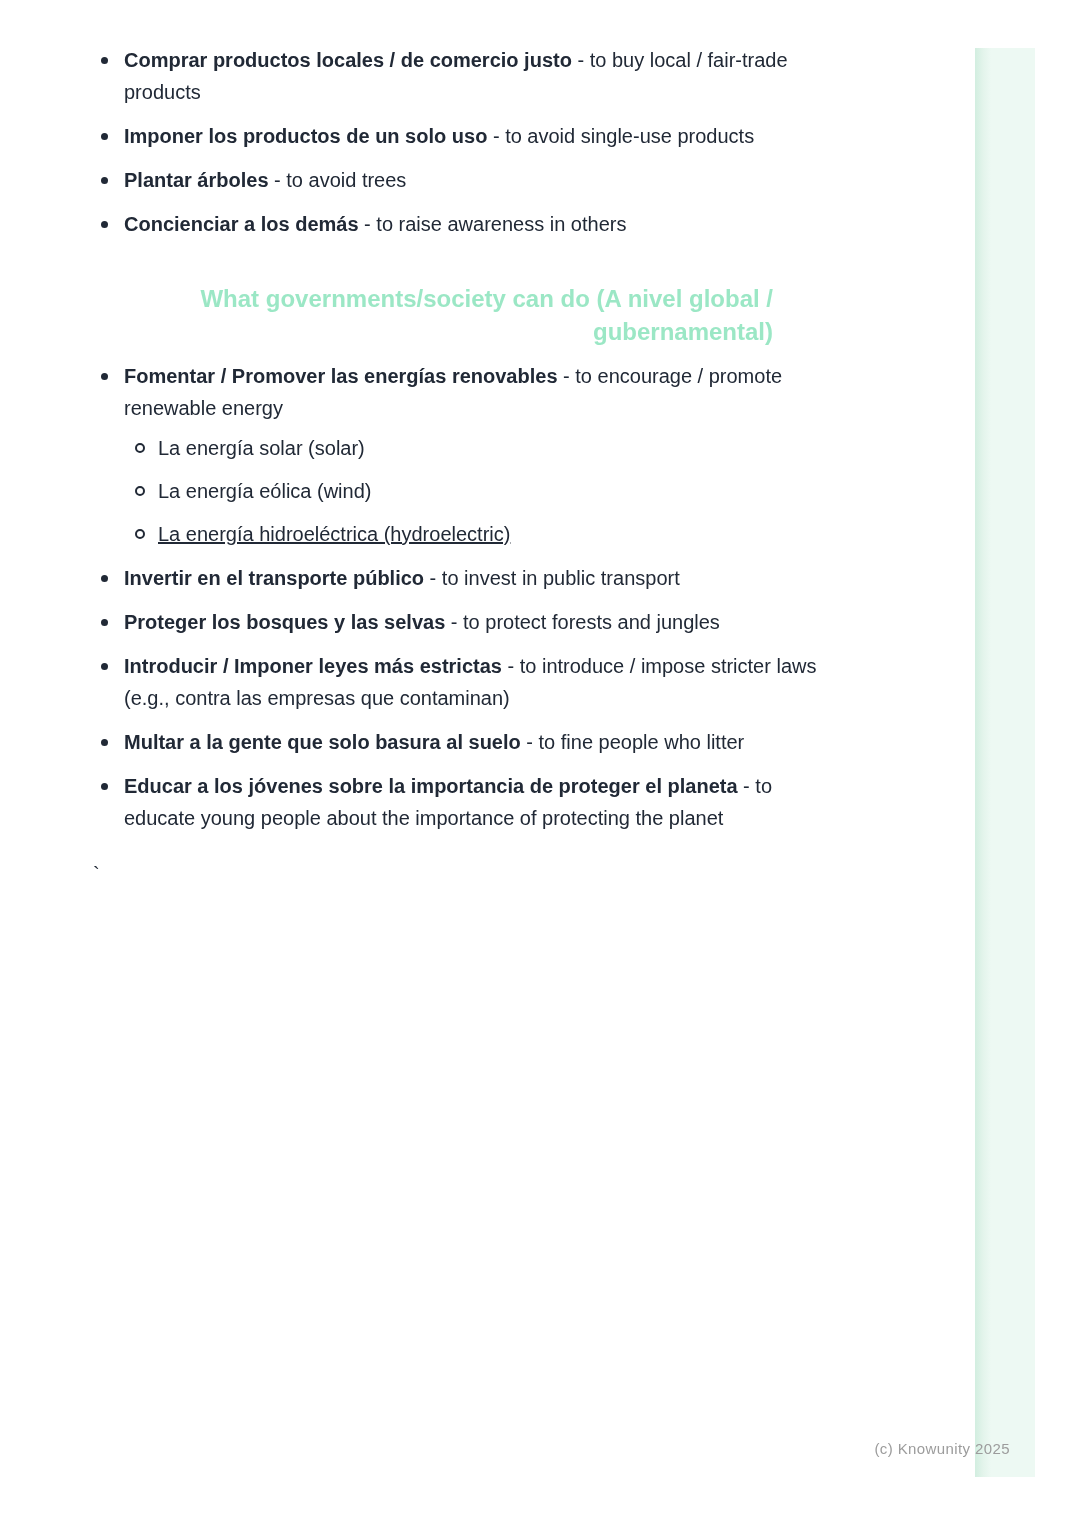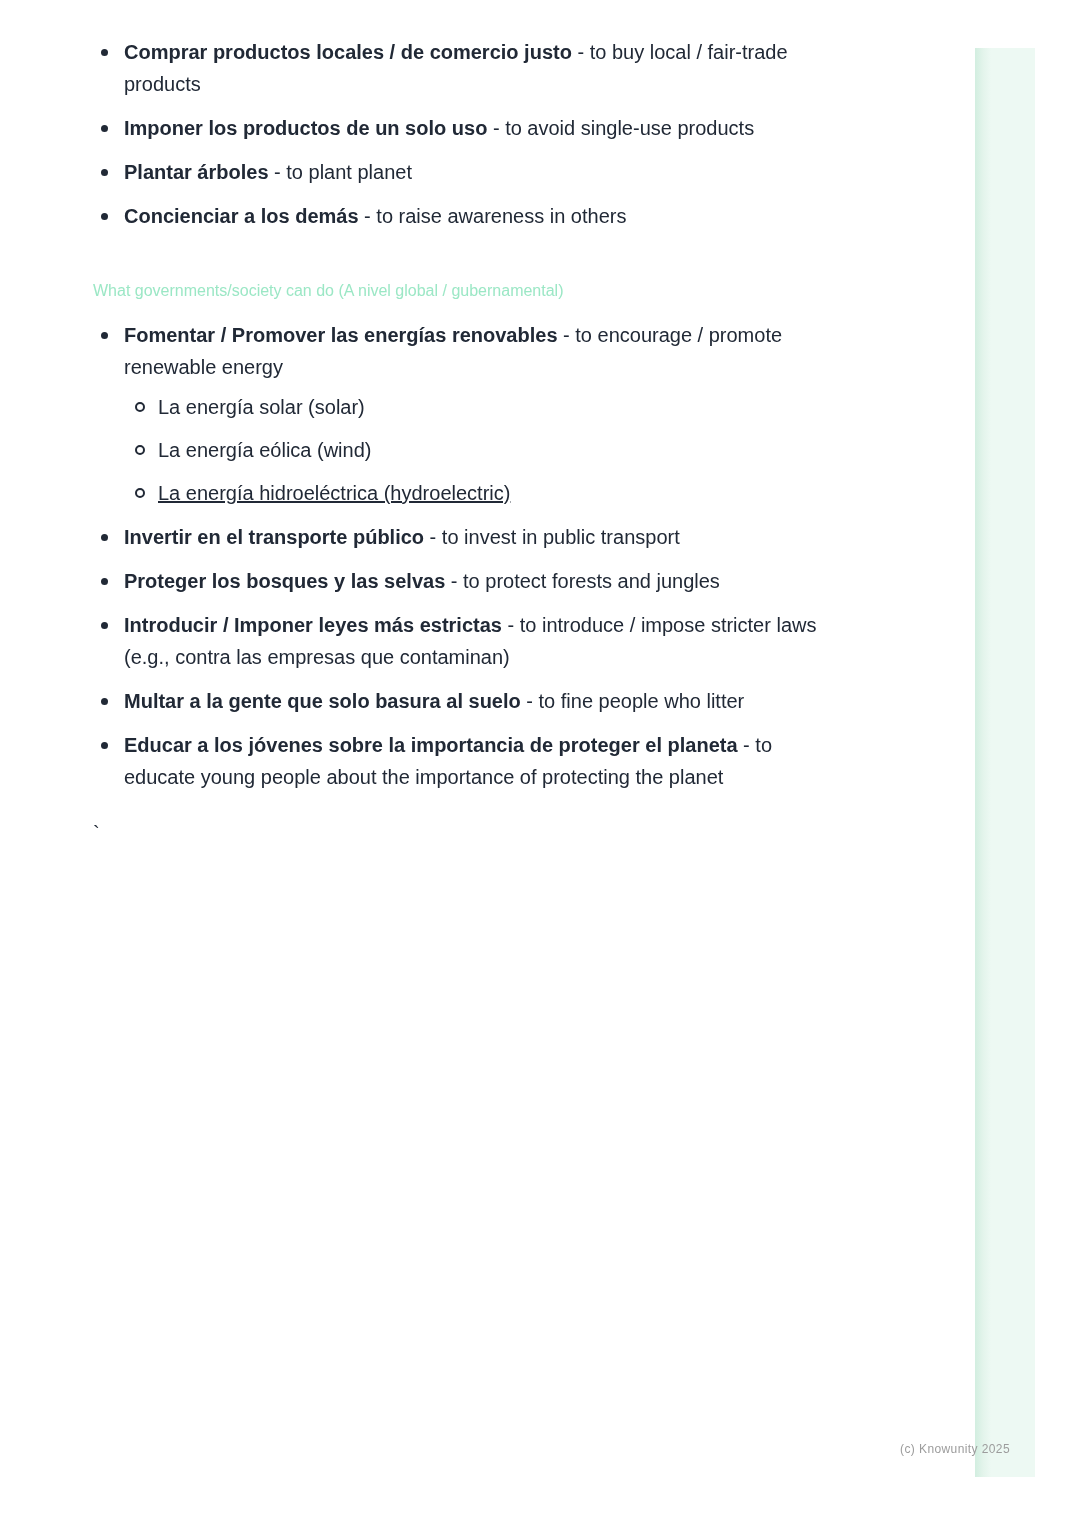--- a/index.html
+++ b/index.html
@@ -23,21 +23,21 @@
     left:975px;top:48px;
     width:60px;height:1429px;
     background:linear-gradient(to right,
       var(--stripe-edge) 0px,
       #e3f4eb 8px,
       var(--stripe-fill) 16px,
       var(--stripe-fill) 100%);
   }
   .content{
     position:absolute;
-    left:93px;top:36px;
+    left:93px;top:44px;
     width:730px;
     font-size:20px;
     line-height:32px;
   }
   ul.main{list-style:none;margin:0;padding:0;}
   ul.main>li{
     position:relative;
     padding-left:31px;
     margin-bottom:12px;
   }
@@ -62,51 +62,52 @@
     position:absolute;
     left:11px;top:11px;
     width:10px;height:10px;
     border:2px solid var(--text);
     border-radius:50%;
     background:#fff;
     box-sizing:border-box;
   }
   h2.section-heading{
     color:var(--accent);
-    font-size:16px;
+    font-size:24px;
     line-height:33px;
-    font-weight:400;
+    font-weight:700;
     margin:42px 0 12px 0;
     max-width:680px;
+    text-align:right;
   }
   p.stray{
     margin:24px 0 0 0;
     font-size:20px;
     line-height:32px;
   }
   .footer-copyright{
     position:absolute;
     top:1440px;
     right:70px;
-    font-size:12px;
+    font-size:15px;
     line-height:18px;
     color:var(--footer);
     letter-spacing:0.4px;
   }
 </style>
 </head>
 <body style="background: rgb(255, 255, 255);">
 
 <div class="side-stripe"></div>
 
 <div class="content">
   <ul class="main" id="top-list">
       <li><strong>Comprar productos locales / de comercio justo</strong><span> - to buy local / fair-trade products</span></li>
       <li><strong>Imponer los productos de un solo uso</strong><span> - to avoid single-use products</span></li>
-      <li><strong>Plantar árboles</strong><span> - to plant planet</span></li>
+      <li><strong>Plantar árboles</strong><span> - to avoid trees</span></li>
       <li><strong>Concienciar a los demás</strong><span> - to raise awareness in others</span></li>
     </ul>
 
   <h2 class="section-heading">What governments/society can do (A nivel global / gubernamental)</h2>
 
   <ul class="main" id="section-list">
       <li><strong>Fomentar / Promover las energías renovables</strong><span> - to encourage / promote renewable energy</span><ul class="sub">
           <li>La energía solar (solar)</li>
           <li>La energía eólica (wind)</li>
           <li>La energía hidroeléctrica (hydroelectric)</li>

